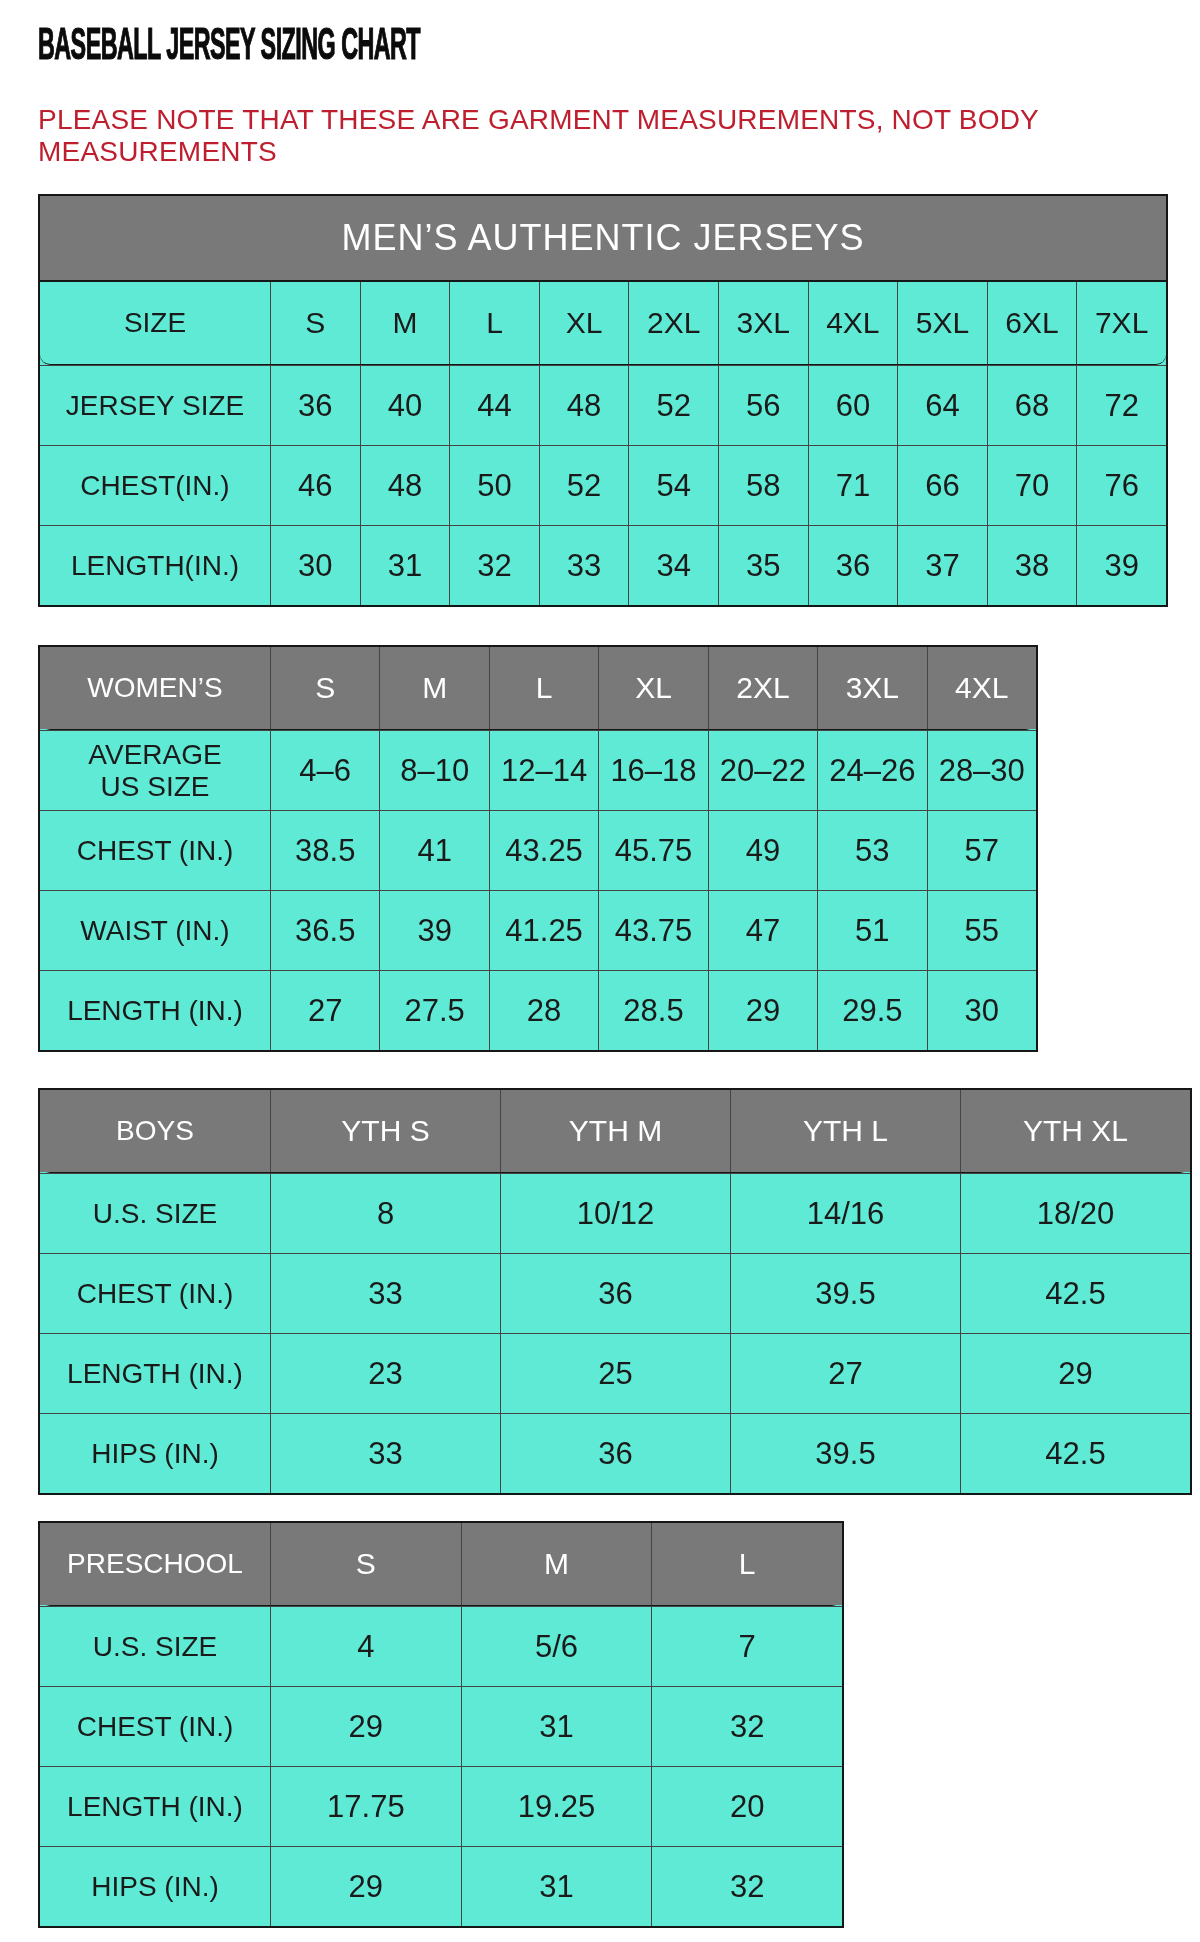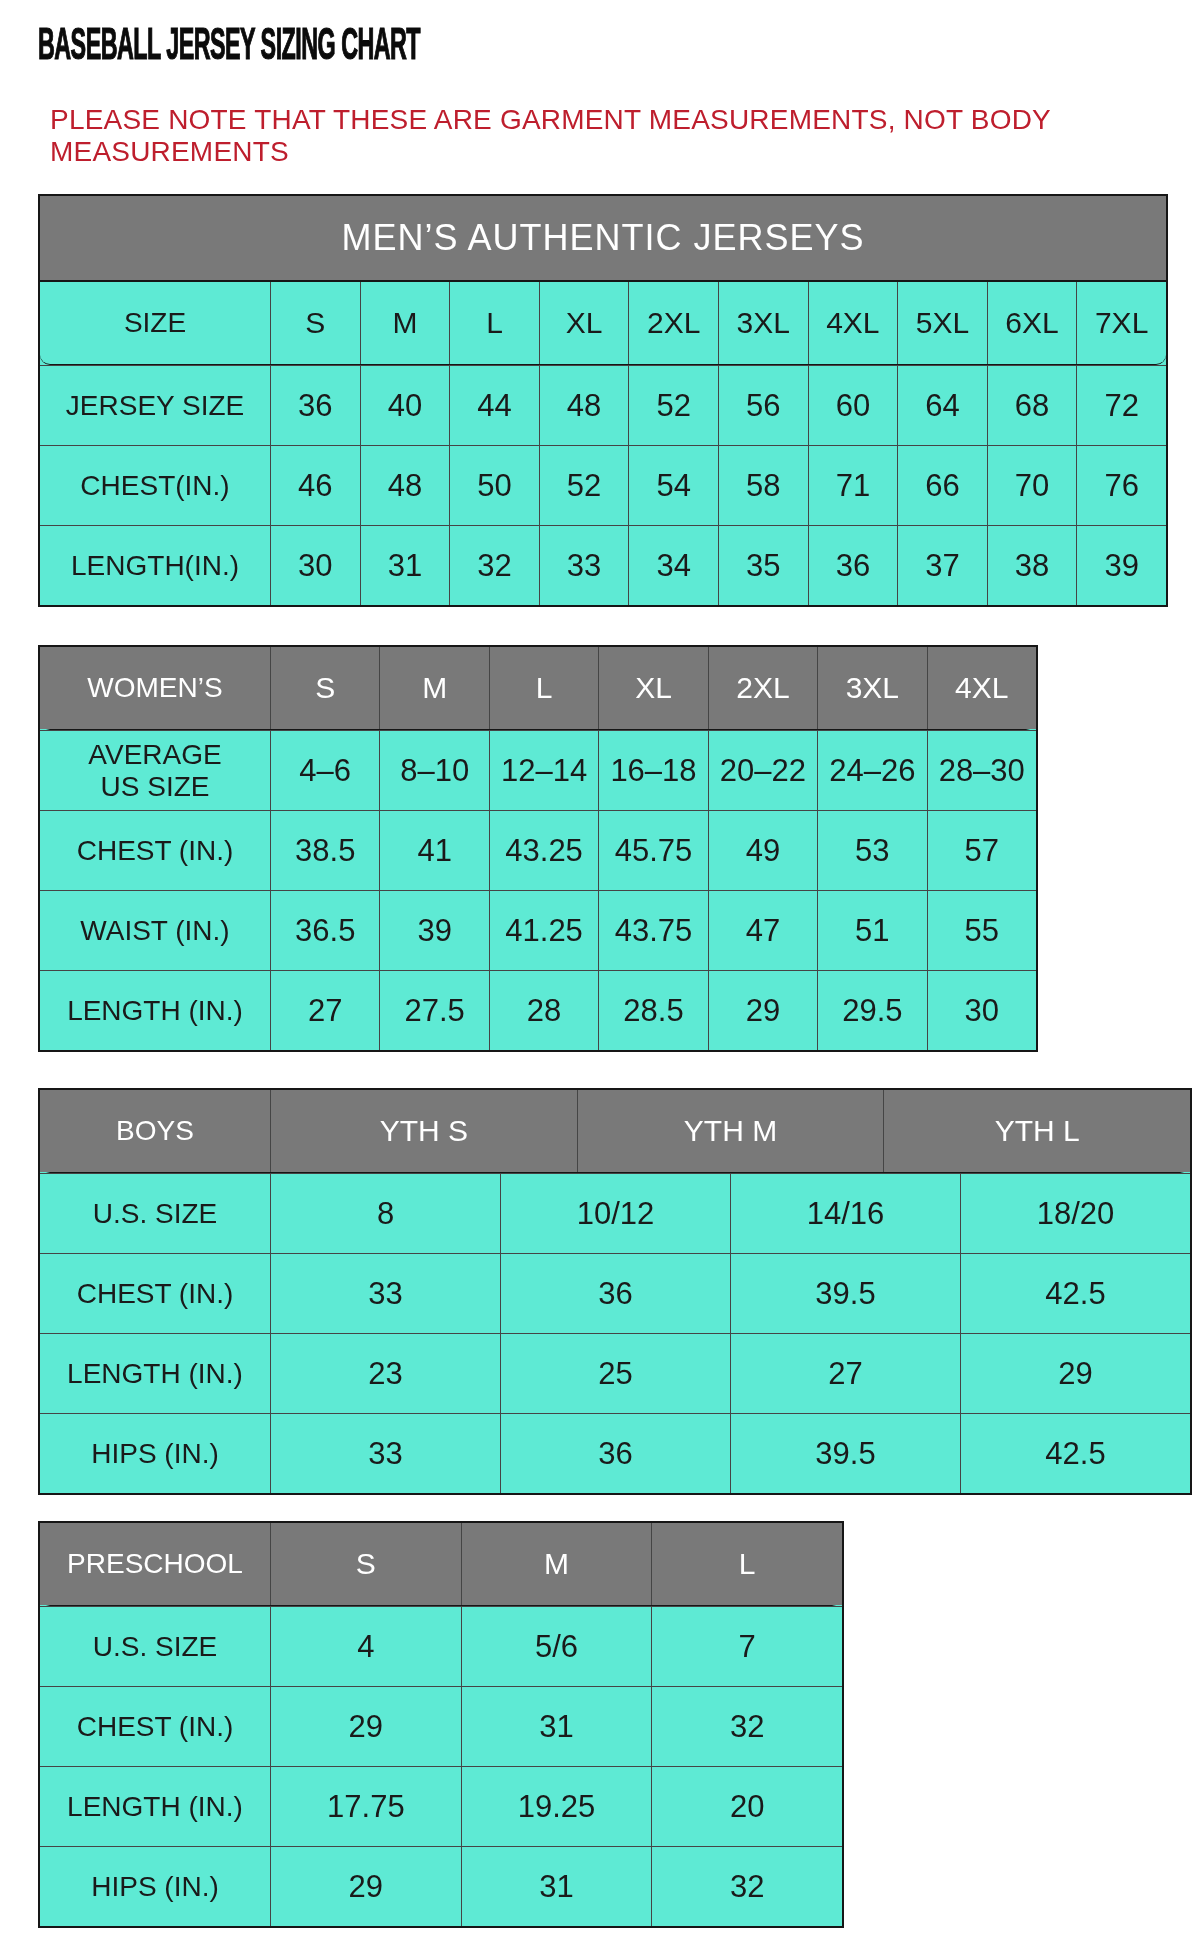--- a/index.html
+++ b/index.html
@@ -29,21 +29,21 @@
   .squeeze{
     display:inline-block;
     transform:scaleX(0.53);
     transform-origin:0 50%;
     letter-spacing:-1px;
     -webkit-text-stroke:1.2px #0b0b0b;
   }
 
   
   .note{
-    margin:12px 0 0 12px;
+    margin:12px 0 0 0;
     font-size:28px;
     line-height:1.15;
     color:var(--accent);
     white-space:pre-line;
     letter-spacing:0.2px;
   }
 
   
   .table{
     border:2px solid var(--edge);
@@ -209,20 +209,21 @@
         <div class="cell val">30</div>
       </div>
     </section>
 
   <section class="table t-boys">
       <div class="t-row head gray">
         <div class="cell label">BOYS</div>
         <div class="cell val">YTH S</div>
         <div class="cell val">YTH M</div>
         <div class="cell val">YTH L</div>
+        <div class="cell val">YTH XL</div>
       </div>
       <div class="t-row data">
         <div class="cell label">U.S. SIZE</div>
         <div class="cell val">8</div>
         <div class="cell val">10/12</div>
         <div class="cell val">14/16</div>
         <div class="cell val">18/20</div>
       </div>
       <div class="t-row data">
         <div class="cell label">CHEST (IN.)</div>

